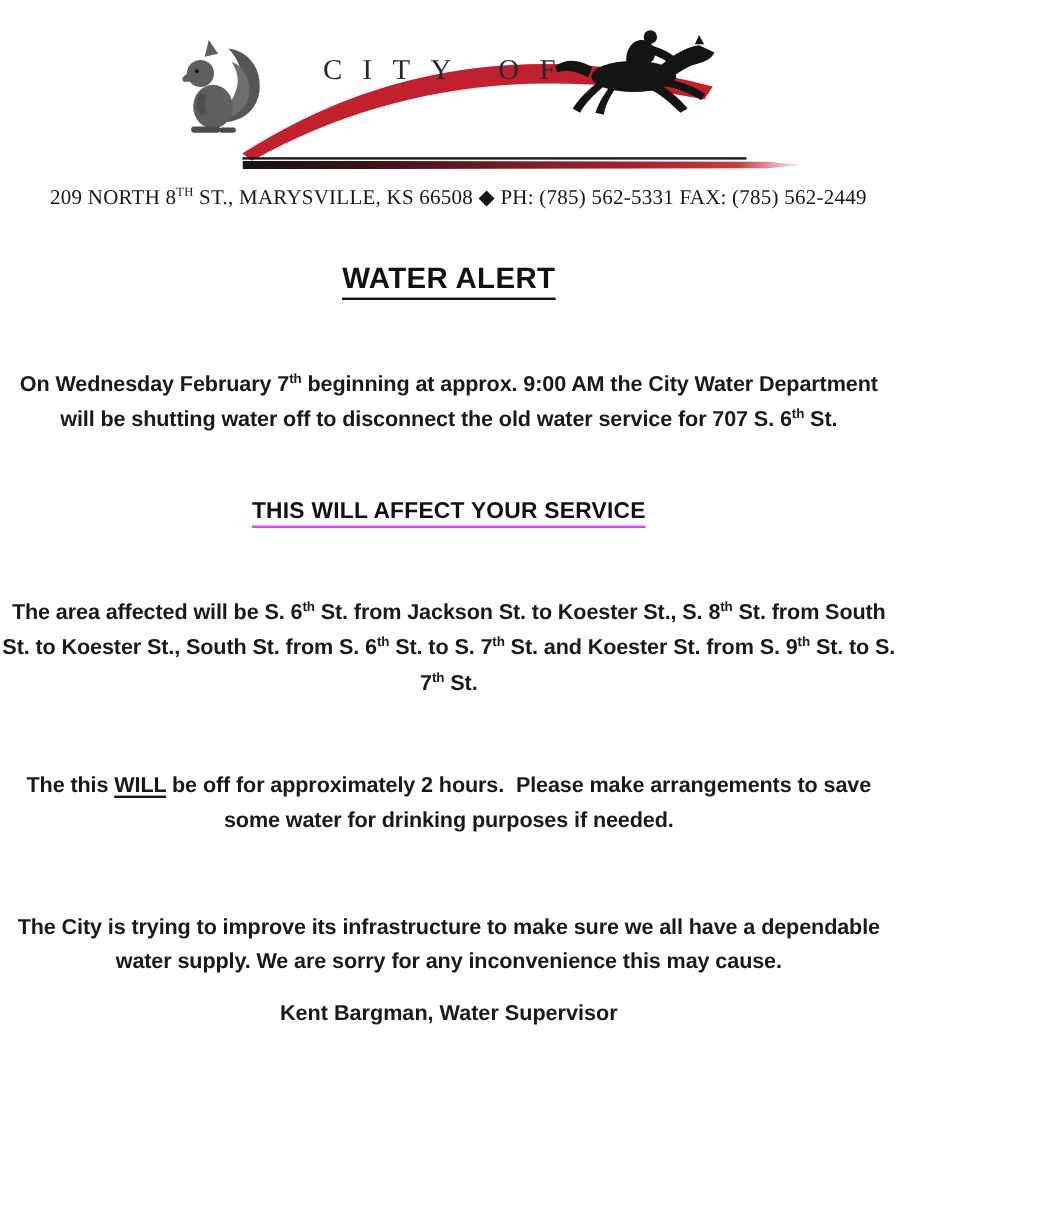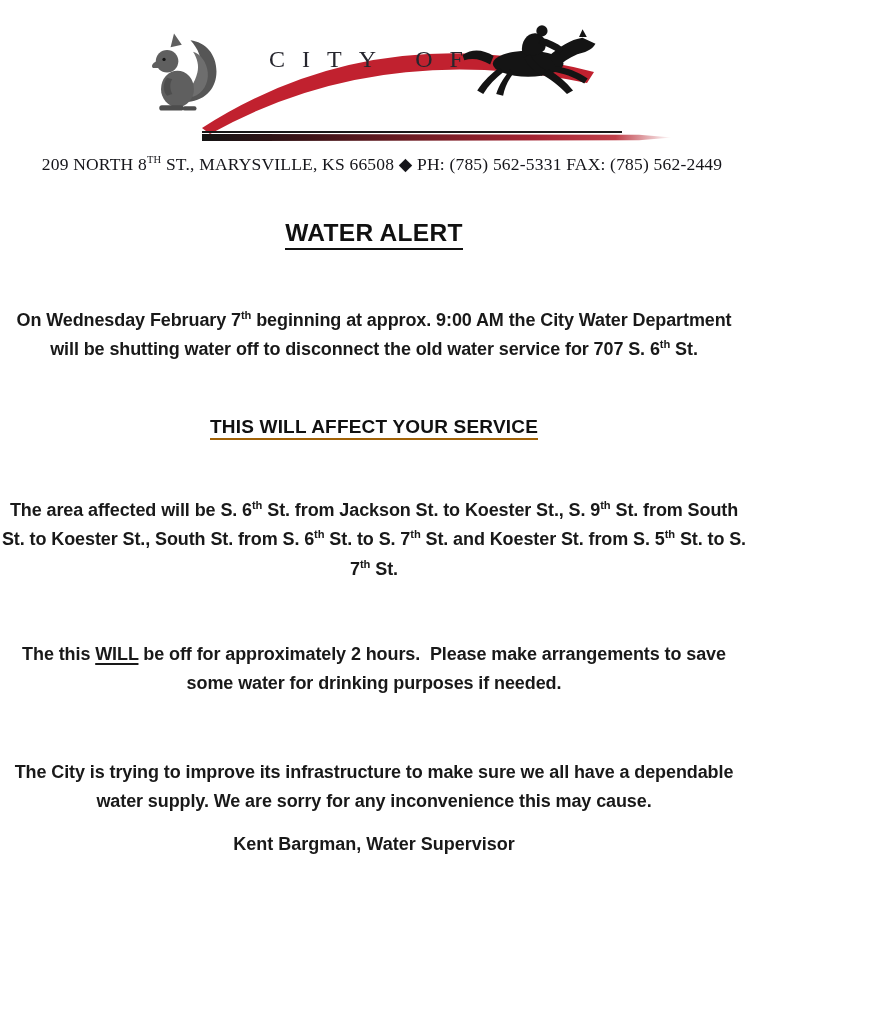--- a/index.html
+++ b/index.html
@@ -56,21 +56,21 @@
     letter-spacing:0.3px;border-bottom:2.5px solid #111;padding-bottom:1px;
   }
   .para{
     font-size:18px;font-weight:700;line-height:1.62;color:#191919;
     letter-spacing:-0.1px;
   }
   .p1{margin-top:56px;}
   .subheading{margin-top:52px;text-align:center;}
   .subheading span{
     display:inline-block;font-size:19px;font-weight:700;color:#111;
-    border-bottom:2px solid #a16207;padding-bottom:0px;letter-spacing:0.2px;
+    border-bottom:2px solid #d946ef;padding-bottom:0px;letter-spacing:0.2px;
   }
   .p2{margin-top:56px;}
   .p3{margin-top:56px;}
   .p4{margin-top:60px;}
   .signature{font-size:18px;font-weight:700;color:#191919;text-align:center;}
 
   .para sup{font-size:62%;line-height:0;font-weight:700;}
   .useg{text-decoration:underline;text-underline-offset:2.5px;text-decoration-thickness:1.5px;}
 </style>
 </head>
@@ -133,21 +133,21 @@
     <div class="title">
       <span>WATER ALERT</span>
     </div>
 
     <p class="para p1"><span>On Wednesday February 7</span><sup>th</sup><span> beginning at approx. 9:00 AM the City Water Department will be shutting water off to disconnect the old water service for 707 S. 6</span><sup>th</sup><span> St.</span></p>
 
     <div class="subheading">
       <span>THIS WILL AFFECT YOUR SERVICE</span>
     </div>
 
-    <p class="para p2"><span>The area affected will be S. 6</span><sup>th</sup><span> St. from Jackson St. to Koester St., S. 9</span><sup>th</sup><span> St. from South St. to Koester St., South St. from S. 6</span><sup>th</sup><span> St. to S. 7</span><sup>th</sup><span> St. and Koester St. from S. 5</span><sup>th</sup><span> St. to S. 7</span><sup>th</sup><span> St.</span></p>
+    <p class="para p2"><span>The area affected will be S. 6</span><sup>th</sup><span> St. from Jackson St. to Koester St., S. 8</span><sup>th</sup><span> St. from South St. to Koester St., South St. from S. 6</span><sup>th</sup><span> St. to S. 7</span><sup>th</sup><span> St. and Koester St. from S. 9</span><sup>th</sup><span> St. to S. 7</span><sup>th</sup><span> St.</span></p>
 
     <p class="para p3"><span>The this </span><span class="useg">WILL</span><span> be off for approximately 2 hours.&nbsp; Please make arrangements to save some water for drinking purposes if needed.</span></p>
 
     <p class="para p4"><span>The City is trying to improve its infrastructure to make sure we all have a dependable water supply. We are sorry for any inconvenience this may cause.</span></p>
 
     <div class="signature">Kent Bargman, Water Supervisor</div>
   </div>
 </div>
 
 </body></html>

